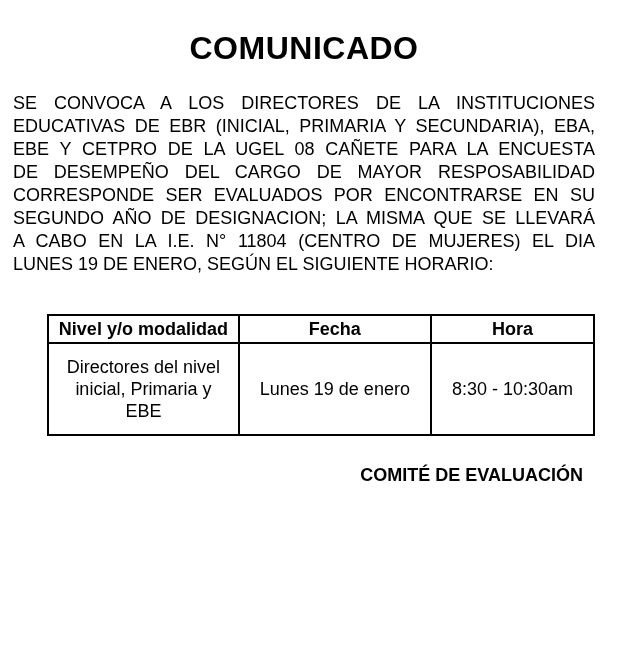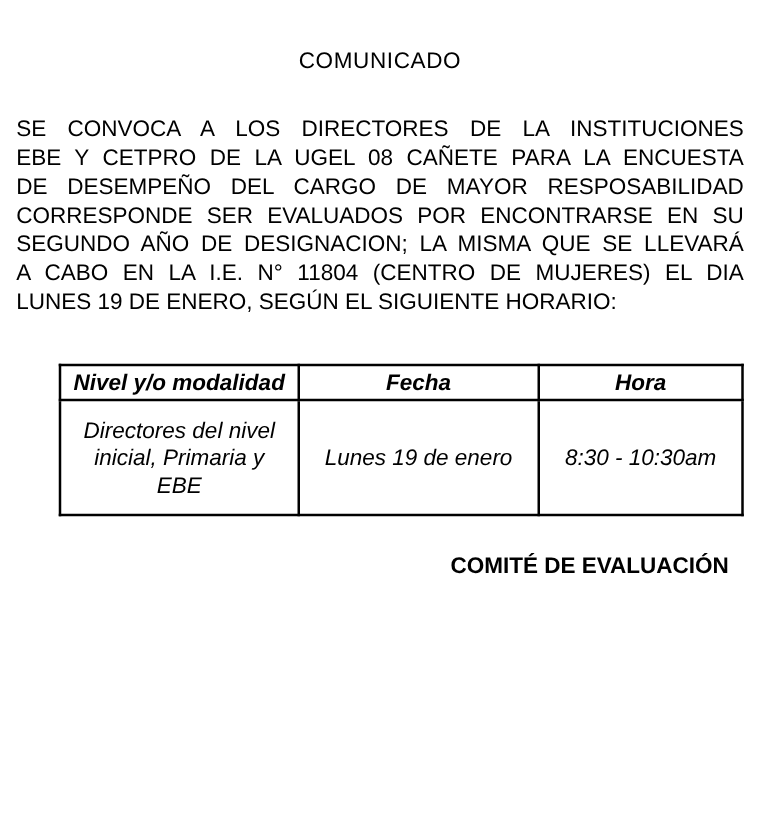--- a/index.html
+++ b/index.html
@@ -14,22 +14,22 @@
   .page {
     position: relative;
     width: 625px;
     height: 669px;
     background: #ffffff;
     padding: 33px 30px 0 13px;
   }
   .title {
     width: 582px;
     text-align: center;
-    font-size: 18px;
-    font-weight: normal;
+    font-size: 32px;
+    font-weight: bold;
     line-height: 30px;
     letter-spacing: 0.5px;
   }
   .paragraph {
     margin-top: 29px;
     width: 582px;
     font-size: 18px;
     line-height: 23px;
   }
   .pline {
@@ -38,21 +38,20 @@
     white-space: normal;
   }
   .pline.last {
     text-align-last: left;
   }
   table.schedule {
     border-collapse: collapse;
     margin-top: 38px;
     margin-left: 34px;
     table-layout: fixed;
-    font-style: italic;
   }
   table.schedule th,
   table.schedule td {
     border: 2px solid #000000;
     font-size: 18px;
     text-align: center;
     vertical-align: middle;
     color: #000000;
   }
   table.schedule th {
@@ -83,20 +82,21 @@
 </style>
 </head>
 <body>
 
 <div class="page">
 
   <h1 class="title">COMUNICADO</h1>
 
   <div class="paragraph">
     <div class="pline">SE CONVOCA A LOS DIRECTORES DE LA INSTITUCIONES</div>
+    <div class="pline">EDUCATIVAS DE EBR (INICIAL, PRIMARIA Y SECUNDARIA), EBA,</div>
     <div class="pline">EBE Y CETPRO DE LA UGEL 08 CAÑETE PARA LA ENCUESTA</div>
     <div class="pline">DE DESEMPEÑO DEL CARGO DE MAYOR RESPOSABILIDAD</div>
     <div class="pline">CORRESPONDE SER EVALUADOS POR ENCONTRARSE EN SU</div>
     <div class="pline">SEGUNDO AÑO DE DESIGNACION; LA MISMA QUE SE LLEVARÁ</div>
     <div class="pline">A CABO EN LA I.E. N° 11804 (CENTRO DE MUJERES) EL DIA</div>
     <div class="pline last">LUNES 19 DE ENERO, SEGÚN EL SIGUIENTE HORARIO:</div>
   </div>
 
   <table class="schedule">
     <colgroup>

